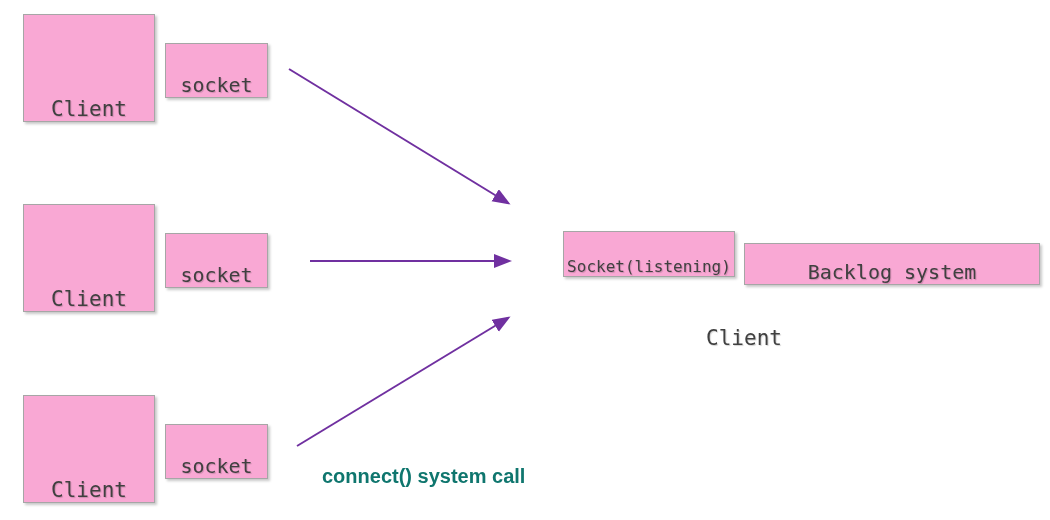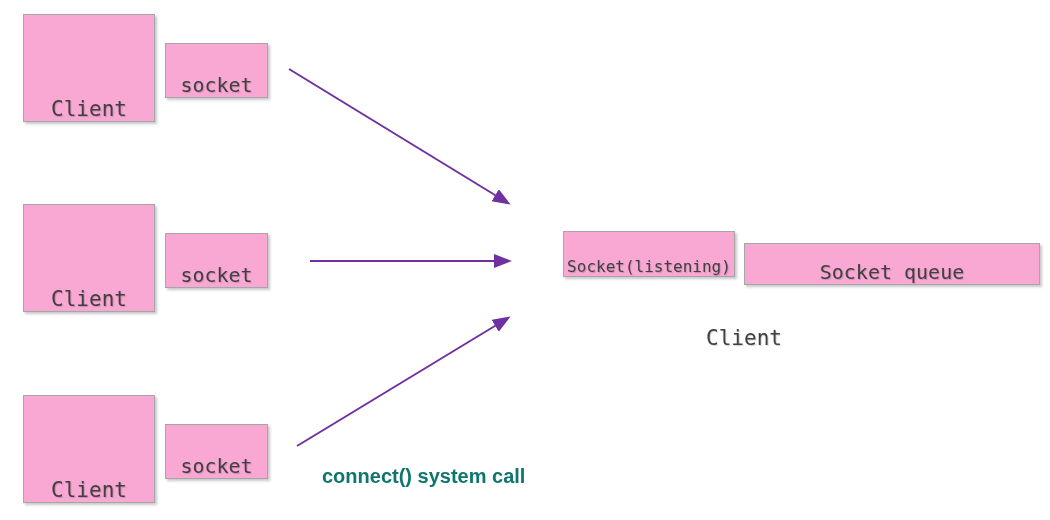--- a/index.html
+++ b/index.html
@@ -121,20 +121,20 @@
   </div>
   <div class="box socket-box socket-3">
     <span>socket</span>
   </div>
 
   <div class="box listening-box">
     <span>Socket(listening)</span>
   </div>
 
   <div class="box backlog-box">
-    <span>Socket queue</span>
+    <span>Backlog system</span>
   </div>
 
   <div class="server-caption">Client</div>
 
   <div class="connect-annotation">connect() system call</div>
 
 </div>
 
 </body></html>

